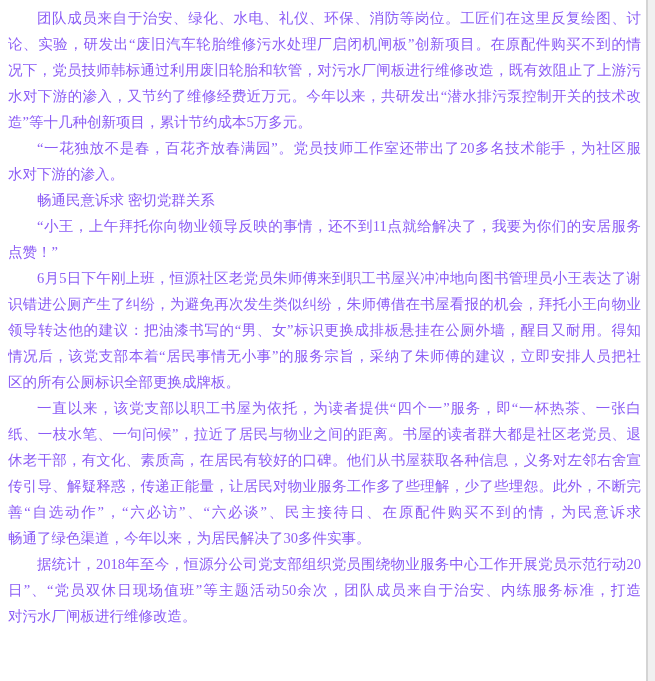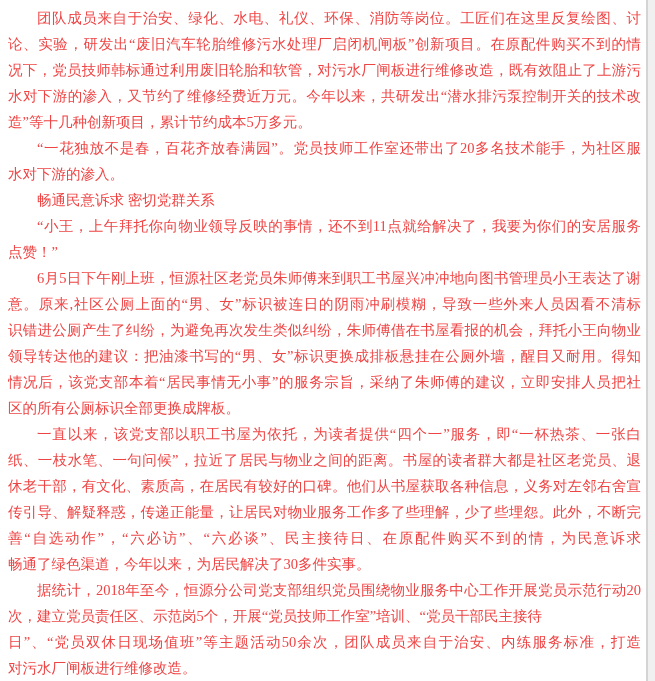--- a/index.html
+++ b/index.html
@@ -12,21 +12,21 @@
     height: 681px;
     position: relative;
     overflow: hidden;
     font-family: "Liberation Serif", serif;
   }
   .doc-text {
     position: absolute;
     left: 8px;
     top: 5px;
     width: 633px;
-    color: #ef4444;
+    color: #8b5cf6;
     font-size: 14.5px;
     line-height: 26px;
   }
   .text-line {
     height: 26px;
     overflow: hidden;
     white-space: nowrap;
     text-align: justify;
   }
   .text-line.fill {
@@ -57,29 +57,27 @@
     <div class="text-line fill">论、实验，研发出“废旧汽车轮胎维修污水处理厂启闭机闸板”创新项目。在原配件购买不到的情</div>
     <div class="text-line fill">况下，党员技师韩标通过利用废旧轮胎和软管，对污水厂闸板进行维修改造，既有效阻止了上游污</div>
     <div class="text-line fill">水对下游的渗入，又节约了维修经费近万元。今年以来，共研发出“潜水排污泵控制开关的技术改</div>
     <div class="text-line short">造”等十几种创新项目，累计节约成本5万多元。</div>
     <div class="text-line fill indent">“一花独放不是春，百花齐放春满园”。党员技师工作室还带出了20多名技术能手，为社区服</div>
     <div class="text-line short">水对下游的渗入。</div>
     <div class="text-line short indent">畅通民意诉求 密切党群关系</div>
     <div class="text-line fill indent">“小王，上午拜托你向物业领导反映的事情，还不到11点就给解决了，我要为你们的安居服务</div>
     <div class="text-line short">点赞！”</div>
     <div class="text-line fill indent">6月5日下午刚上班，恒源社区老党员朱师傅来到职工书屋兴冲冲地向图书管理员小王表达了谢</div>
-    <div class="text-line fill">意。原来,社区公厕上面的“男、女”标识被连日的阴雨冲刷模糊，导致一些外来人员因看不清标</div>
     <div class="text-line fill">识错进公厕产生了纠纷，为避免再次发生类似纠纷，朱师傅借在书屋看报的机会，拜托小王向物业</div>
     <div class="text-line fill">领导转达他的建议：把油漆书写的“男、女”标识更换成排板悬挂在公厕外墙，醒目又耐用。得知</div>
     <div class="text-line fill">情况后，该党支部本着“居民事情无小事”的服务宗旨，采纳了朱师傅的建议，立即安排人员把社</div>
     <div class="text-line short">区的所有公厕标识全部更换成牌板。</div>
     <div class="text-line fill indent">一直以来，该党支部以职工书屋为依托，为读者提供“四个一”服务，即“一杯热茶、一张白</div>
     <div class="text-line fill">纸、一枝水笔、一句问候”，拉近了居民与物业之间的距离。书屋的读者群大都是社区老党员、退</div>
     <div class="text-line fill">休老干部，有文化、素质高，在居民有较好的口碑。他们从书屋获取各种信息，义务对左邻右舍宣</div>
     <div class="text-line fill">传引导、解疑释惑，传递正能量，让居民对物业服务工作多了些理解，少了些埋怨。此外，不断完</div>
     <div class="text-line fill">善“自选动作”，“六必访”、“六必谈”、民主接待日、在原配件购买不到的情，为民意诉求</div>
     <div class="text-line short">畅通了绿色渠道，今年以来，为居民解决了30多件实事。</div>
     <div class="text-line fill indent">据统计，2018年至今，恒源分公司党支部组织党员围绕物业服务中心工作开展党员示范行动20</div>
-    <div class="text-line short">次，建立党员责任区、示范岗5个，开展“党员技师工作室”培训、“党员干部民主接待</div>
     <div class="text-line fill">日”、“党员双休日现场值班”等主题活动50余次，团队成员来自于治安、内练服务标准，打造</div>
     <div class="text-line short">对污水厂闸板进行维修改造。</div>
   </div>
 <div class="right-gutter"></div>
 
 </body></html>

